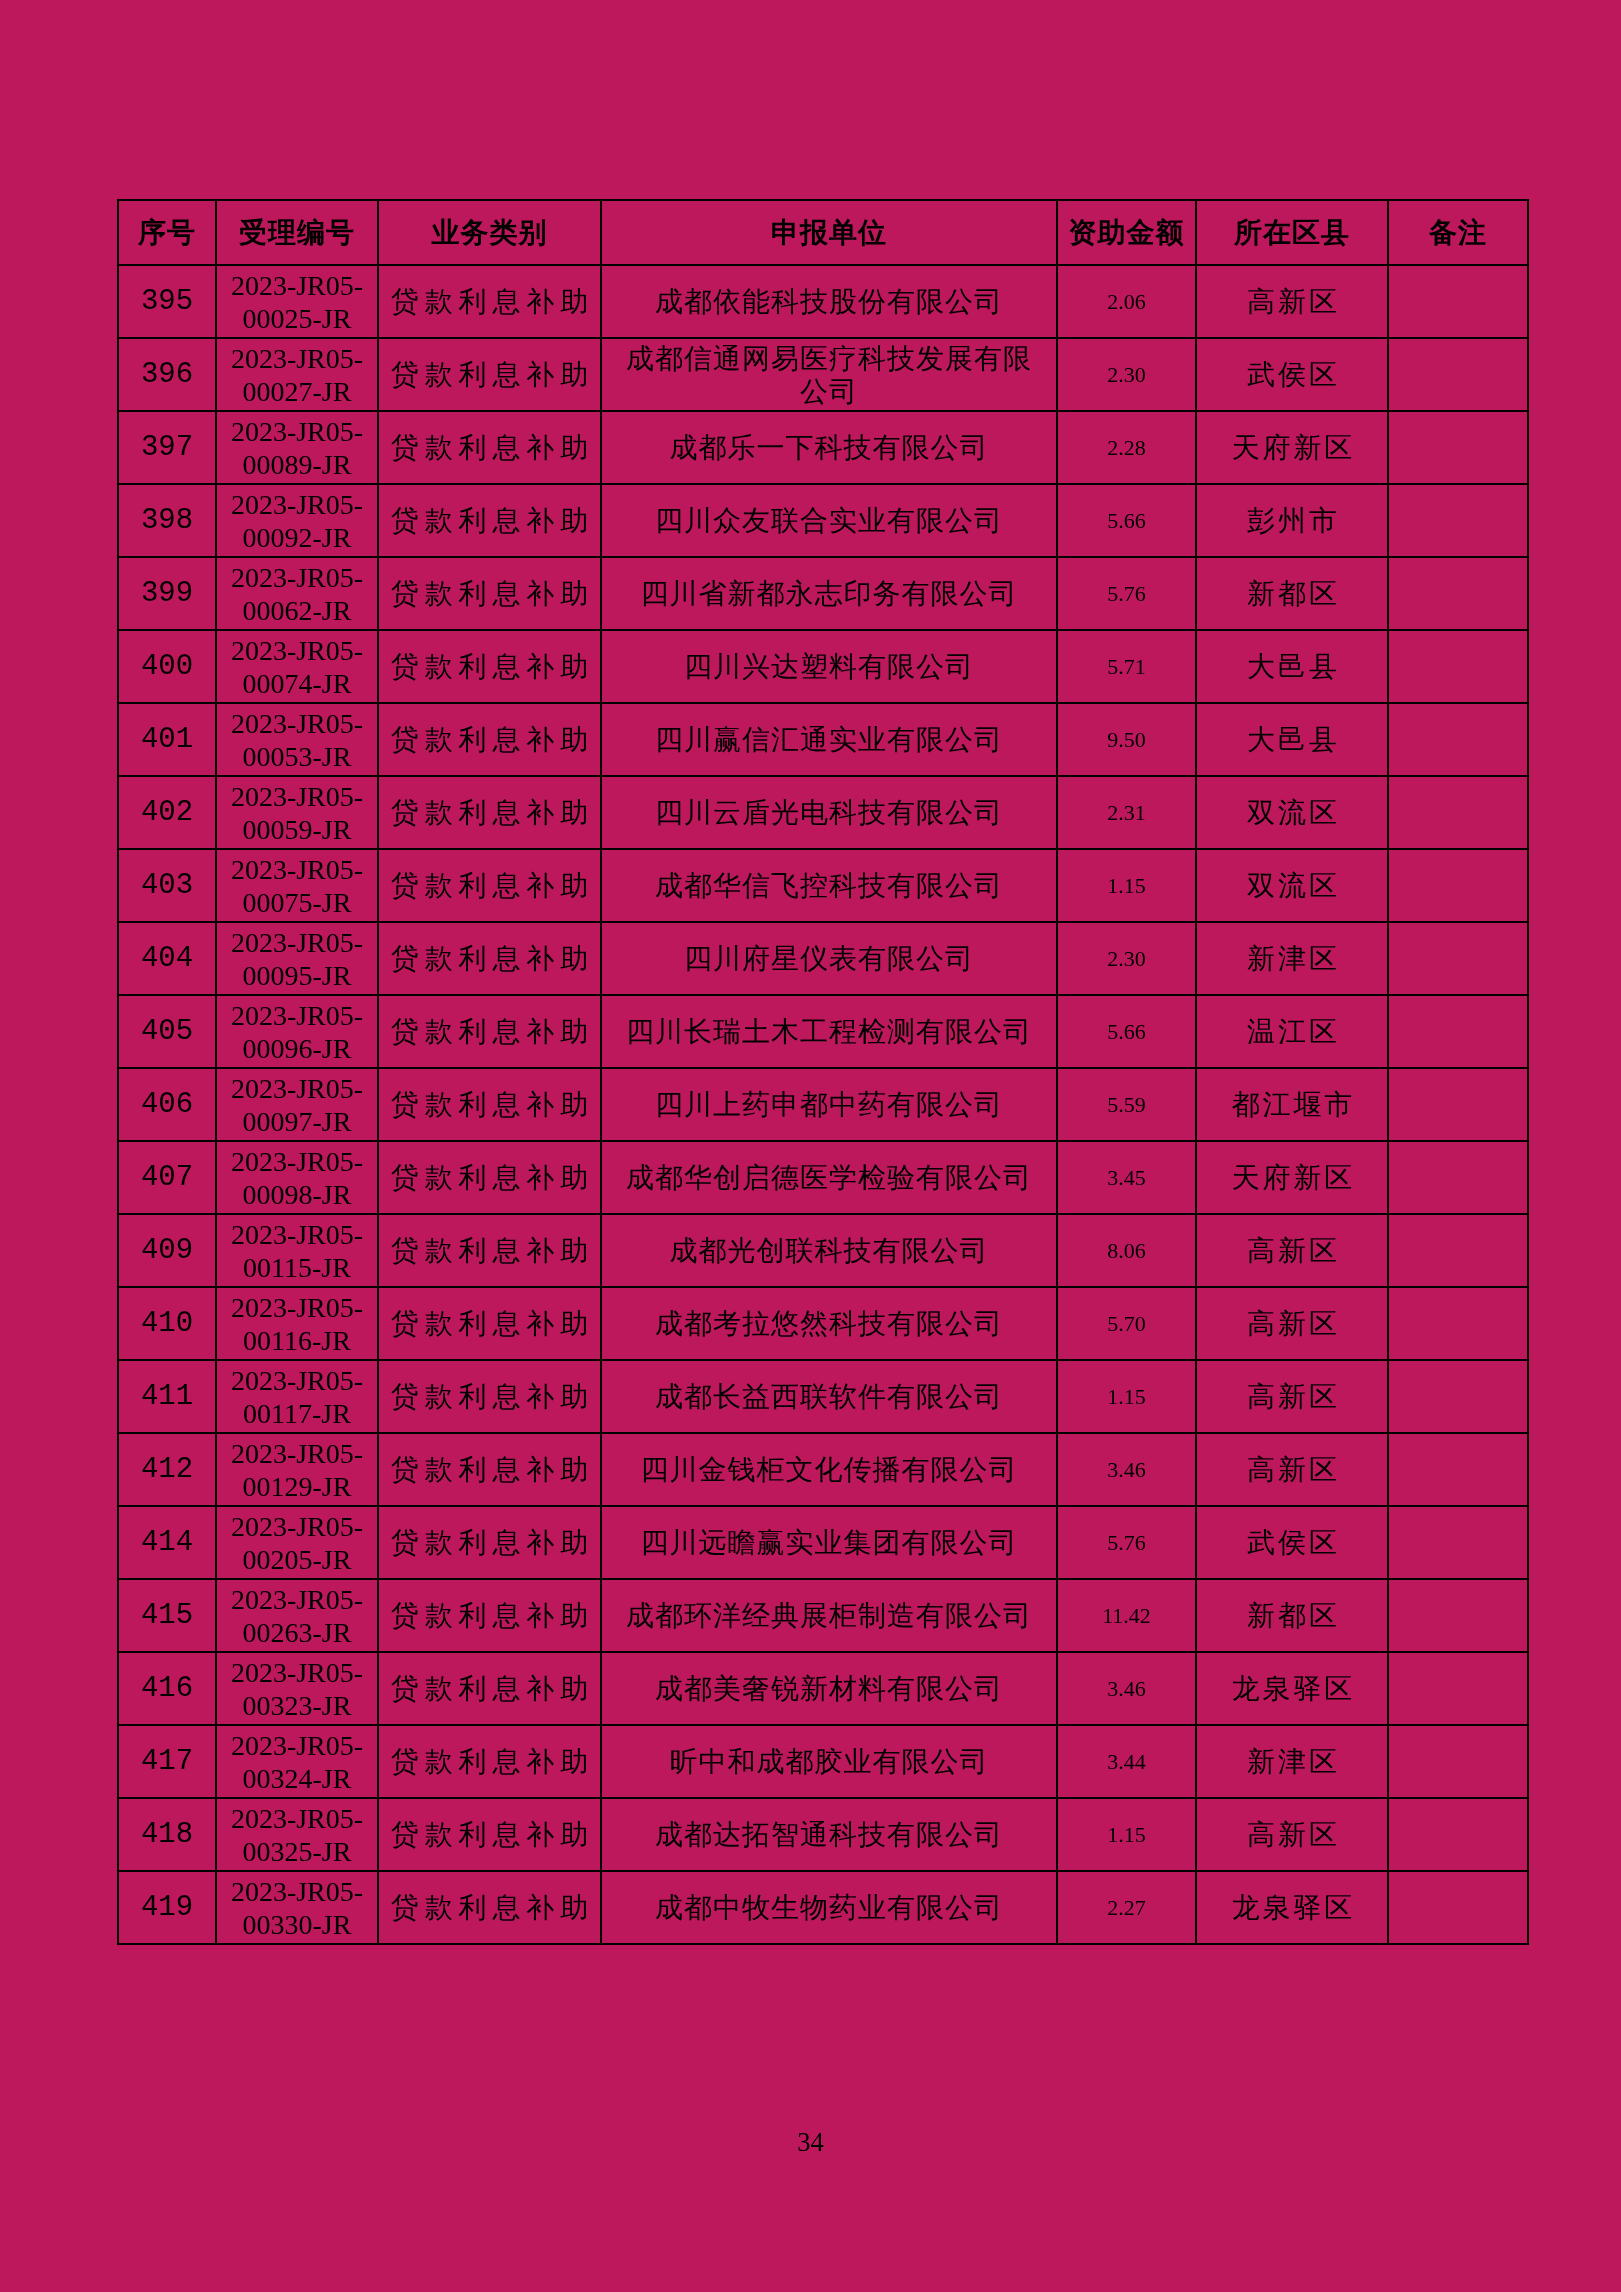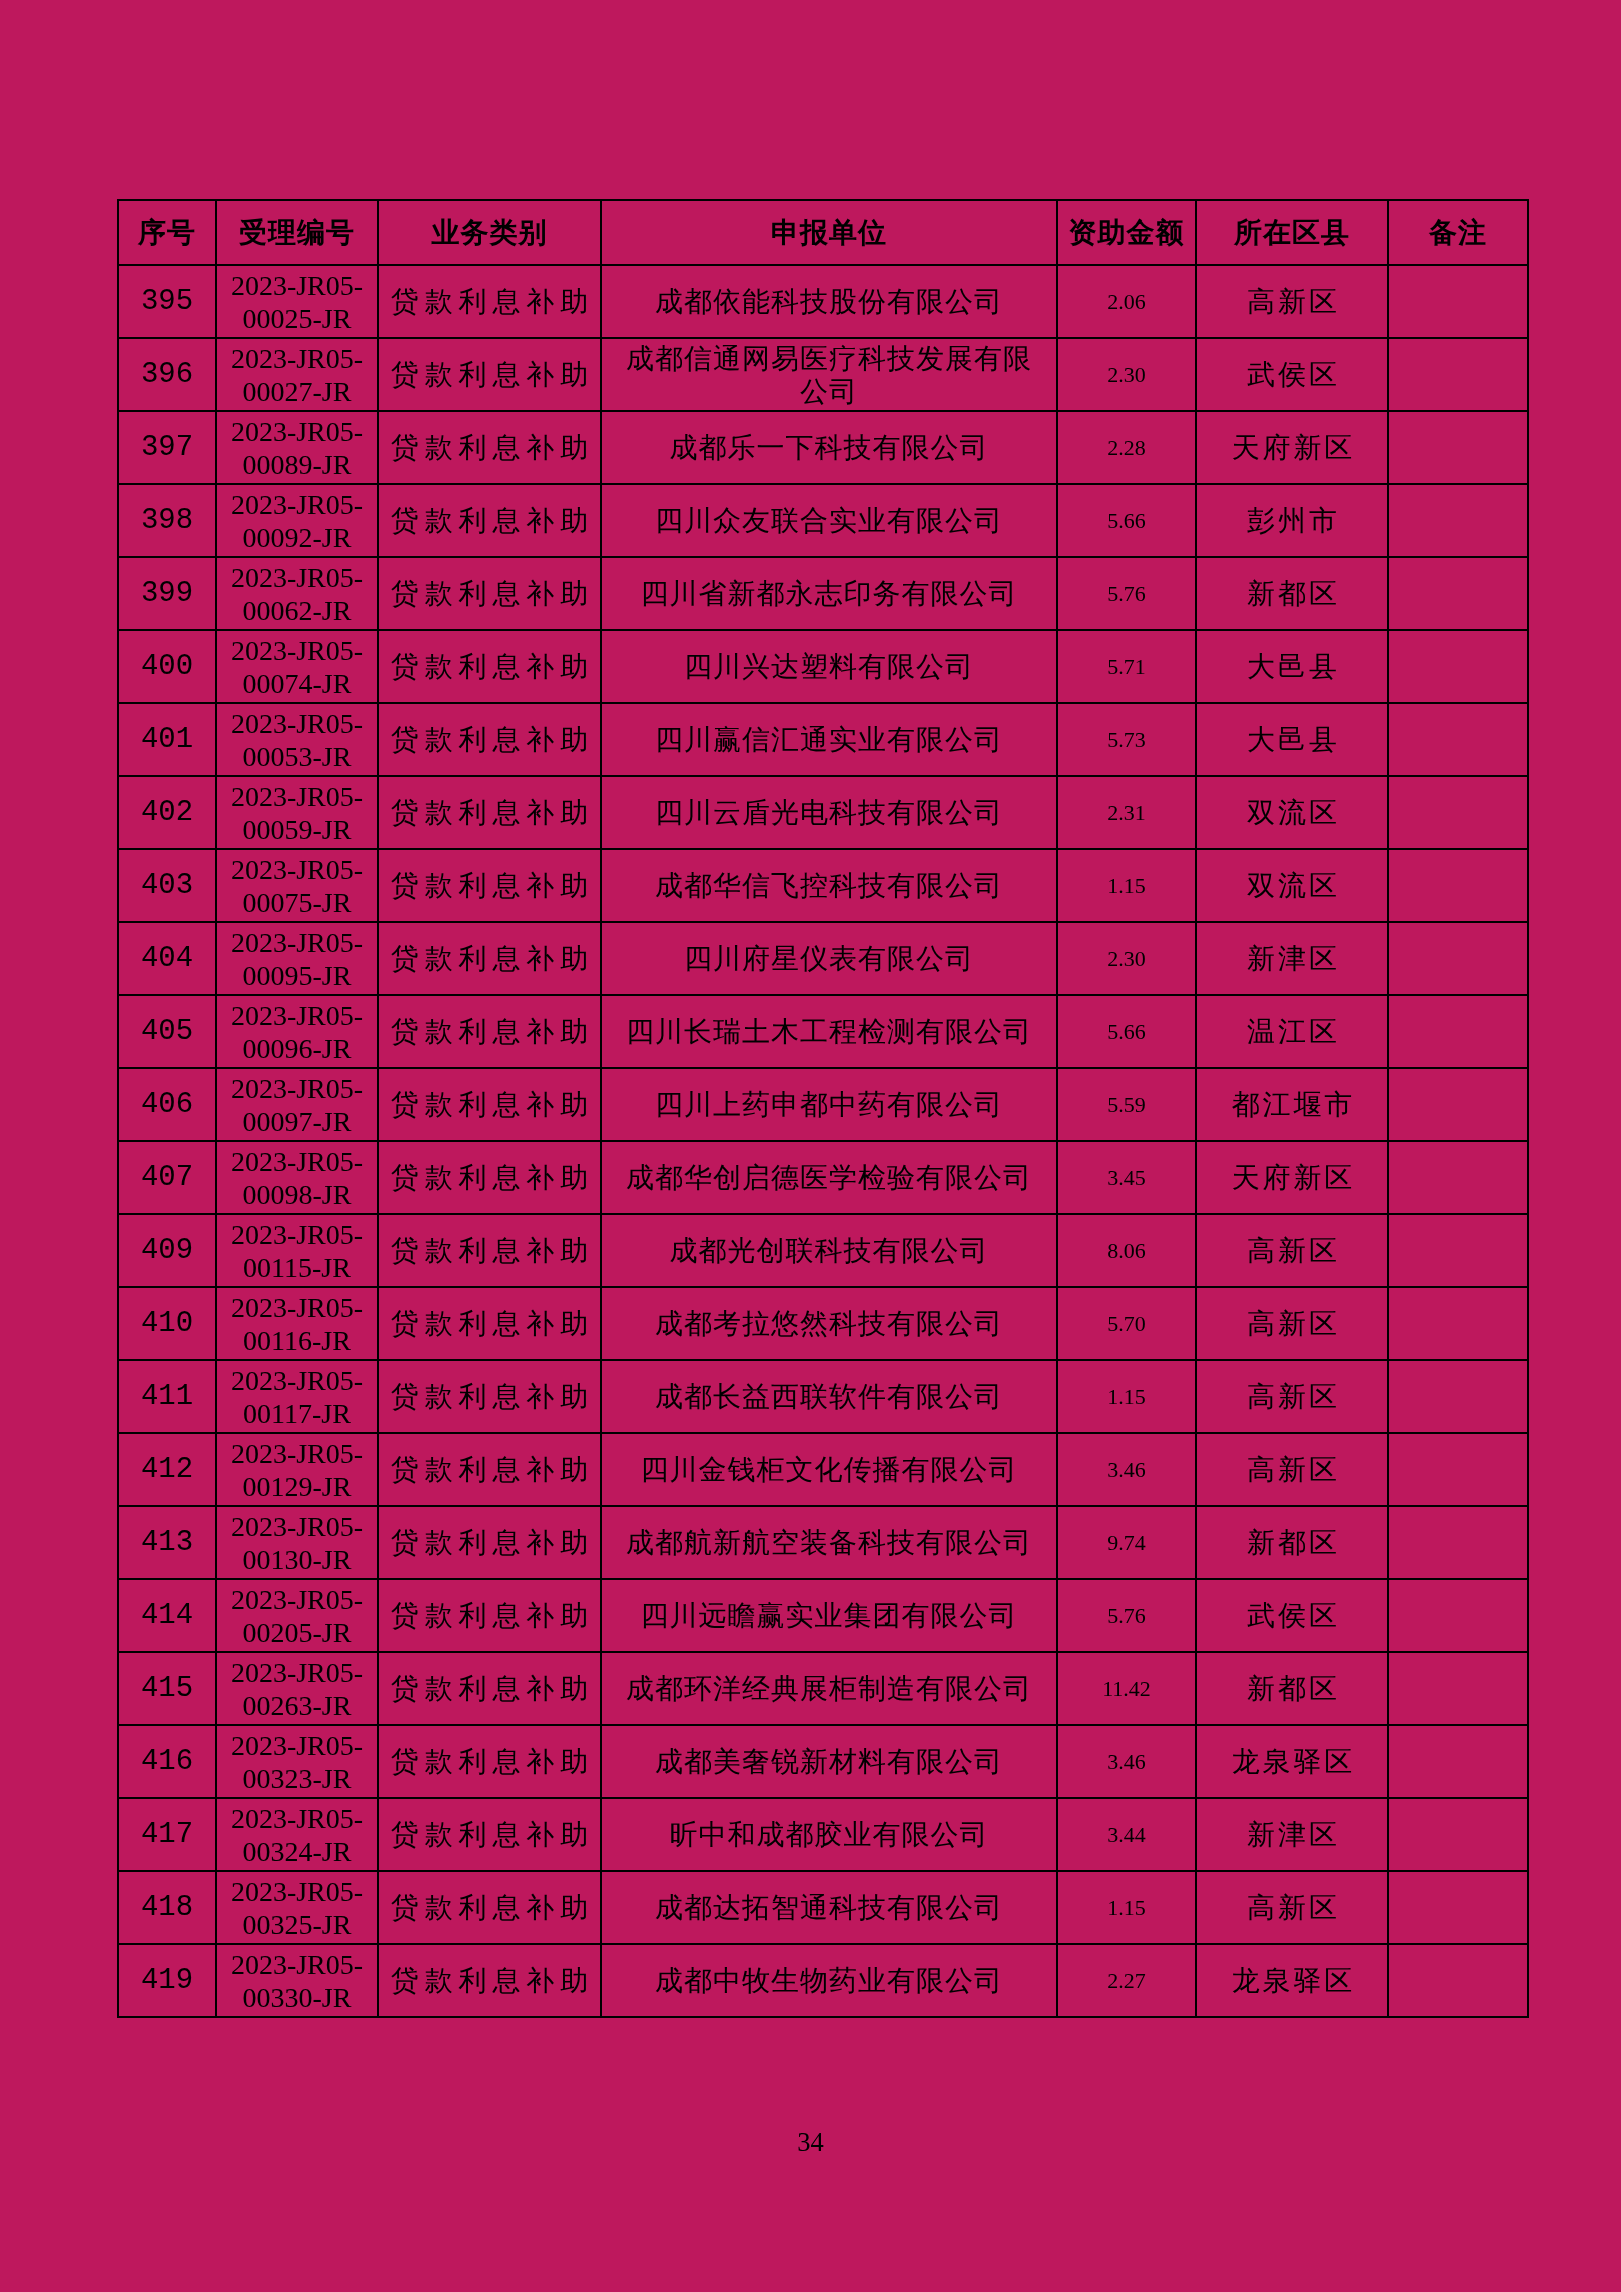--- a/index.html
+++ b/index.html
@@ -165,21 +165,21 @@
           <td class="col-applicant">四川兴达塑料有限公司</td>
           <td class="col-amount">5.71</td>
           <td class="col-district">大邑县</td>
           <td class="col-remark"></td>
         </tr>
         <tr>
           <td class="col-serial">401</td>
           <td class="col-acceptance">2023-JR05-00053-JR</td>
           <td class="col-category">贷款利息补助</td>
           <td class="col-applicant">四川赢信汇通实业有限公司</td>
-          <td class="col-amount">5.73</td>
+          <td class="col-amount">9.50</td>
           <td class="col-district">大邑县</td>
           <td class="col-remark"></td>
         </tr>
         <tr>
           <td class="col-serial">402</td>
           <td class="col-acceptance">2023-JR05-00059-JR</td>
           <td class="col-category">贷款利息补助</td>
           <td class="col-applicant">四川云盾光电科技有限公司</td>
           <td class="col-amount">2.31</td>
           <td class="col-district">双流区</td>
@@ -260,29 +260,20 @@
         <tr>
           <td class="col-serial">412</td>
           <td class="col-acceptance">2023-JR05-00129-JR</td>
           <td class="col-category">贷款利息补助</td>
           <td class="col-applicant">四川金钱柜文化传播有限公司</td>
           <td class="col-amount">3.46</td>
           <td class="col-district">高新区</td>
           <td class="col-remark"></td>
         </tr>
         <tr>
-          <td class="col-serial">413</td>
-          <td class="col-acceptance">2023-JR05-00130-JR</td>
-          <td class="col-category">贷款利息补助</td>
-          <td class="col-applicant">成都航新航空装备科技有限公司</td>
-          <td class="col-amount">9.74</td>
-          <td class="col-district">新都区</td>
-          <td class="col-remark"></td>
-        </tr>
-        <tr>
           <td class="col-serial">414</td>
           <td class="col-acceptance">2023-JR05-00205-JR</td>
           <td class="col-category">贷款利息补助</td>
           <td class="col-applicant">四川远瞻赢实业集团有限公司</td>
           <td class="col-amount">5.76</td>
           <td class="col-district">武侯区</td>
           <td class="col-remark"></td>
         </tr>
         <tr>
           <td class="col-serial">415</td>

